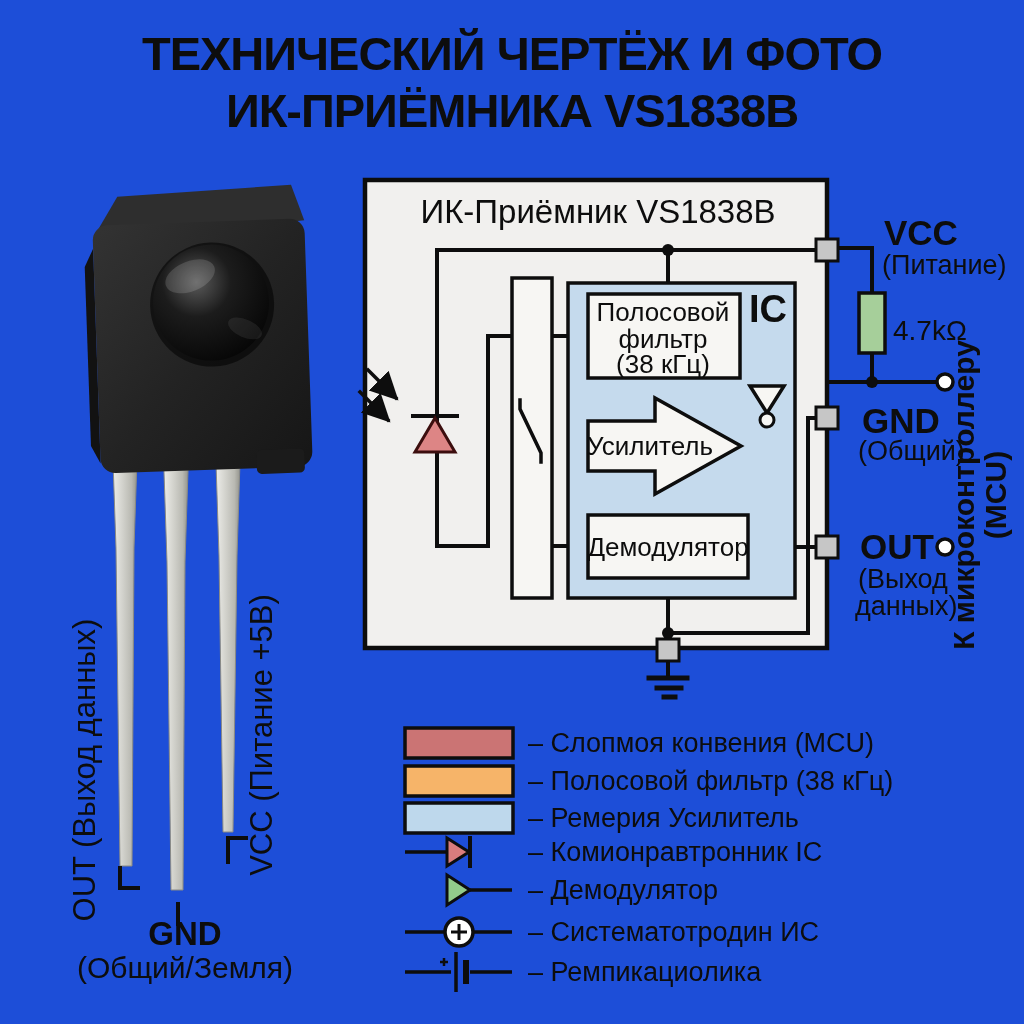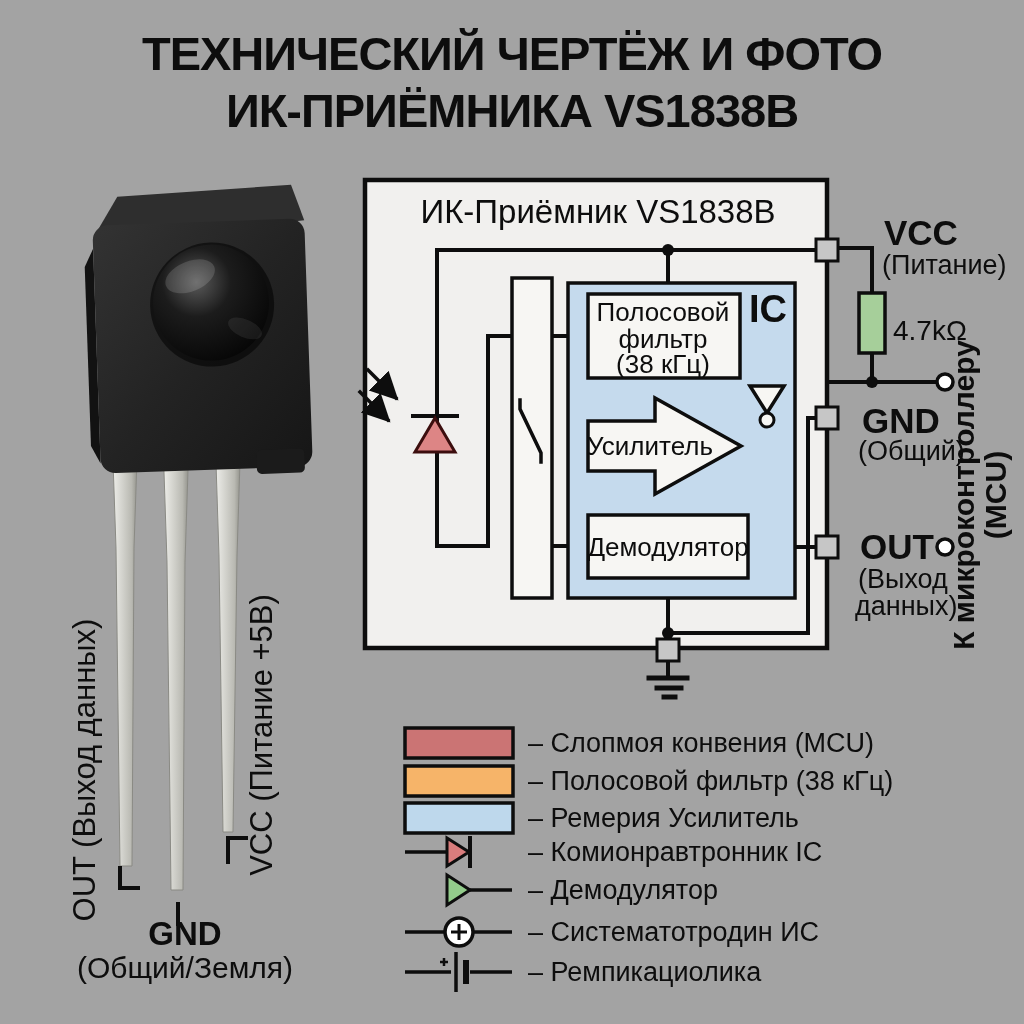--- a/index.html
+++ b/index.html
@@ -1,16 +1,16 @@
 <!DOCTYPE html>
 <html><head>
 <meta charset="utf-8">
 <style>
   html,body{margin:0;padding:0;background:#ffffff;}
-  .page{position:relative;width:1024px;height:1024px;background:#a3a3a3;overflow:hidden;}
+  .page{position:relative;width:1024px;height:1024px;background:#1d4ed8;overflow:hidden;}
   svg{position:absolute;left:0;top:0;}
   .t{font-family:"Liberation Sans","DejaVu Sans",sans-serif;fill:#0d0d0d;}
   .title{font-size:47px;font-weight:bold;letter-spacing:-1px;}
   .dtitle{font-size:33px;}
   .blocklbl{font-size:26px;}
   .iclbl{font-size:38px;font-weight:bold;}
   .pin{font-size:35px;font-weight:bold;}
   .pinsub{font-size:27px;}
   .res{font-size:28px;}
   .mcu{font-size:30px;font-weight:bold;}

